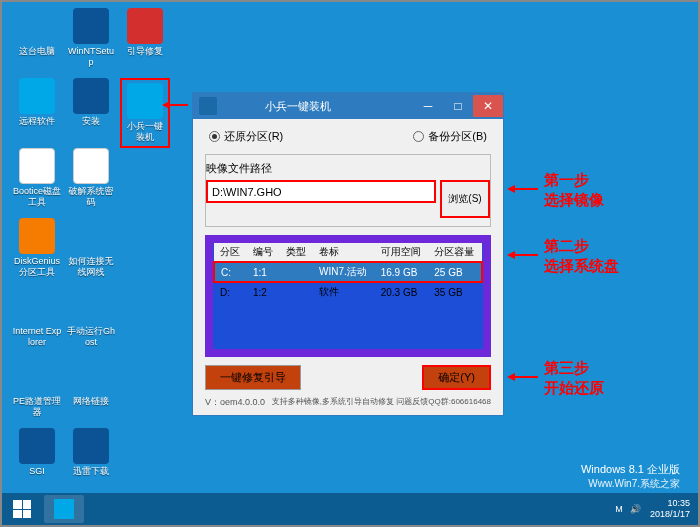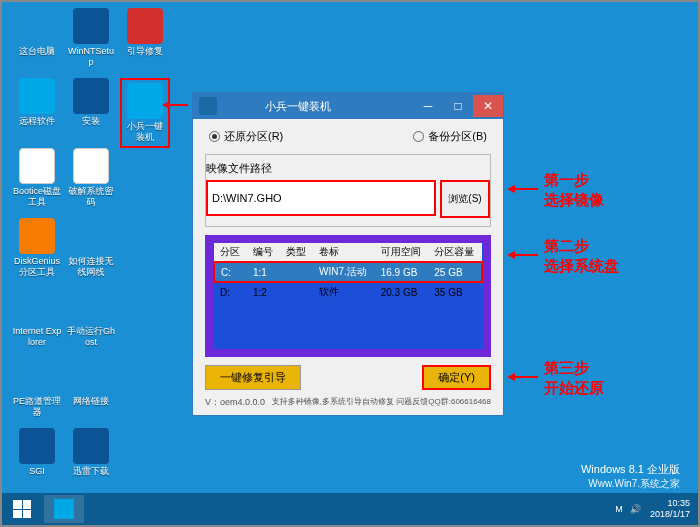--- a/index.html
+++ b/index.html
@@ -32,31 +32,31 @@
 
 .win-body { flex: 1; padding: 10px 12px 6px; font-size: 11px; display: flex; flex-direction: column; }
 .radio-row { display: flex; justify-content: space-between; margin-bottom: 10px; padding: 0 4px; gap: 12px; }
 .radio-opt { display: flex; align-items: center; gap: 4px; }
 .radio-dot { width: 11px; height: 11px; border: 1px solid #666; border-radius: 50%; display: flex; align-items: center; justify-content: center; }
 .radio-dot.on::after { content: ''; width: 5px; height: 5px; background: #333; border-radius: 50%; }
 
 .fs { border: 1px solid #bbb; padding: 6px 0 8px; margin-bottom: 8px; }
 .fs-lbl { font-size: 11px; margin-bottom: 4px; }
 .path-row { display: flex; gap: 4px; }
-.path-in { flex: 1; height: 36px; border: 2px solid #f00; padding: 1px 4px; font-size: 11px; background: #fff; }
+.path-in { flex: 1; height: 23px; border: 2px solid #f00; padding: 1px 4px; font-size: 11px; background: #fff; }
 .browse { width: 50px; height: 38px; border: 2px solid #f00; background: #eee; font-size: 10px; display: flex; align-items: center; justify-content: center; }
 
 .tbl-wrap { border: 8px solid #6d28d9; background: #1d4ed8; flex: 1; }
 .tbl { width: 100%; border-collapse: collapse; font-size: 10px; }
 .tbl th { background: #f0f0f0; border-bottom: 1px solid #ccc; font-weight: normal; text-align: left; padding: 2px 6px; }
 .tbl td { padding: 2px 6px; }
 .row-sel { background: #2e7bbf; color: #fff; border: 2px solid #f00; }
 
 .btn-row { display: flex; justify-content: space-between; margin-top: 8px; }
-.win-btn { padding: 3px 14px; border: 1px solid #999; background: #eab308; font-size: 11px; }
+.win-btn { padding: 3px 14px; border: 1px solid #999; background: #c2410c; font-size: 11px; }
 .win-btn.ok { border: 2px solid #f00; }
 
 .footer-info { font-size: 9px; color: #555; margin-top: 6px; display: flex; justify-content: space-between; }
 
 .step-lbl { position: absolute; color: #f00; font-size: 15px; font-weight: bold; text-align: left; line-height: 20px; }
 .step-arrow { position: absolute; border-top: 2px solid #f00; }
 .step-arrow::before { content: ''; position: absolute; left: -7px; top: -5px; border: 4px solid transparent; border-right: 8px solid #f00; }
 
 .taskbar { position: absolute; bottom: 2px; left: 2px; right: 2px; height: 32px; background: rgba(0,50,90,.55); display: flex; align-items: center; }
 .start { width: 40px; height: 32px; display: flex; align-items: center; justify-content: center; }

